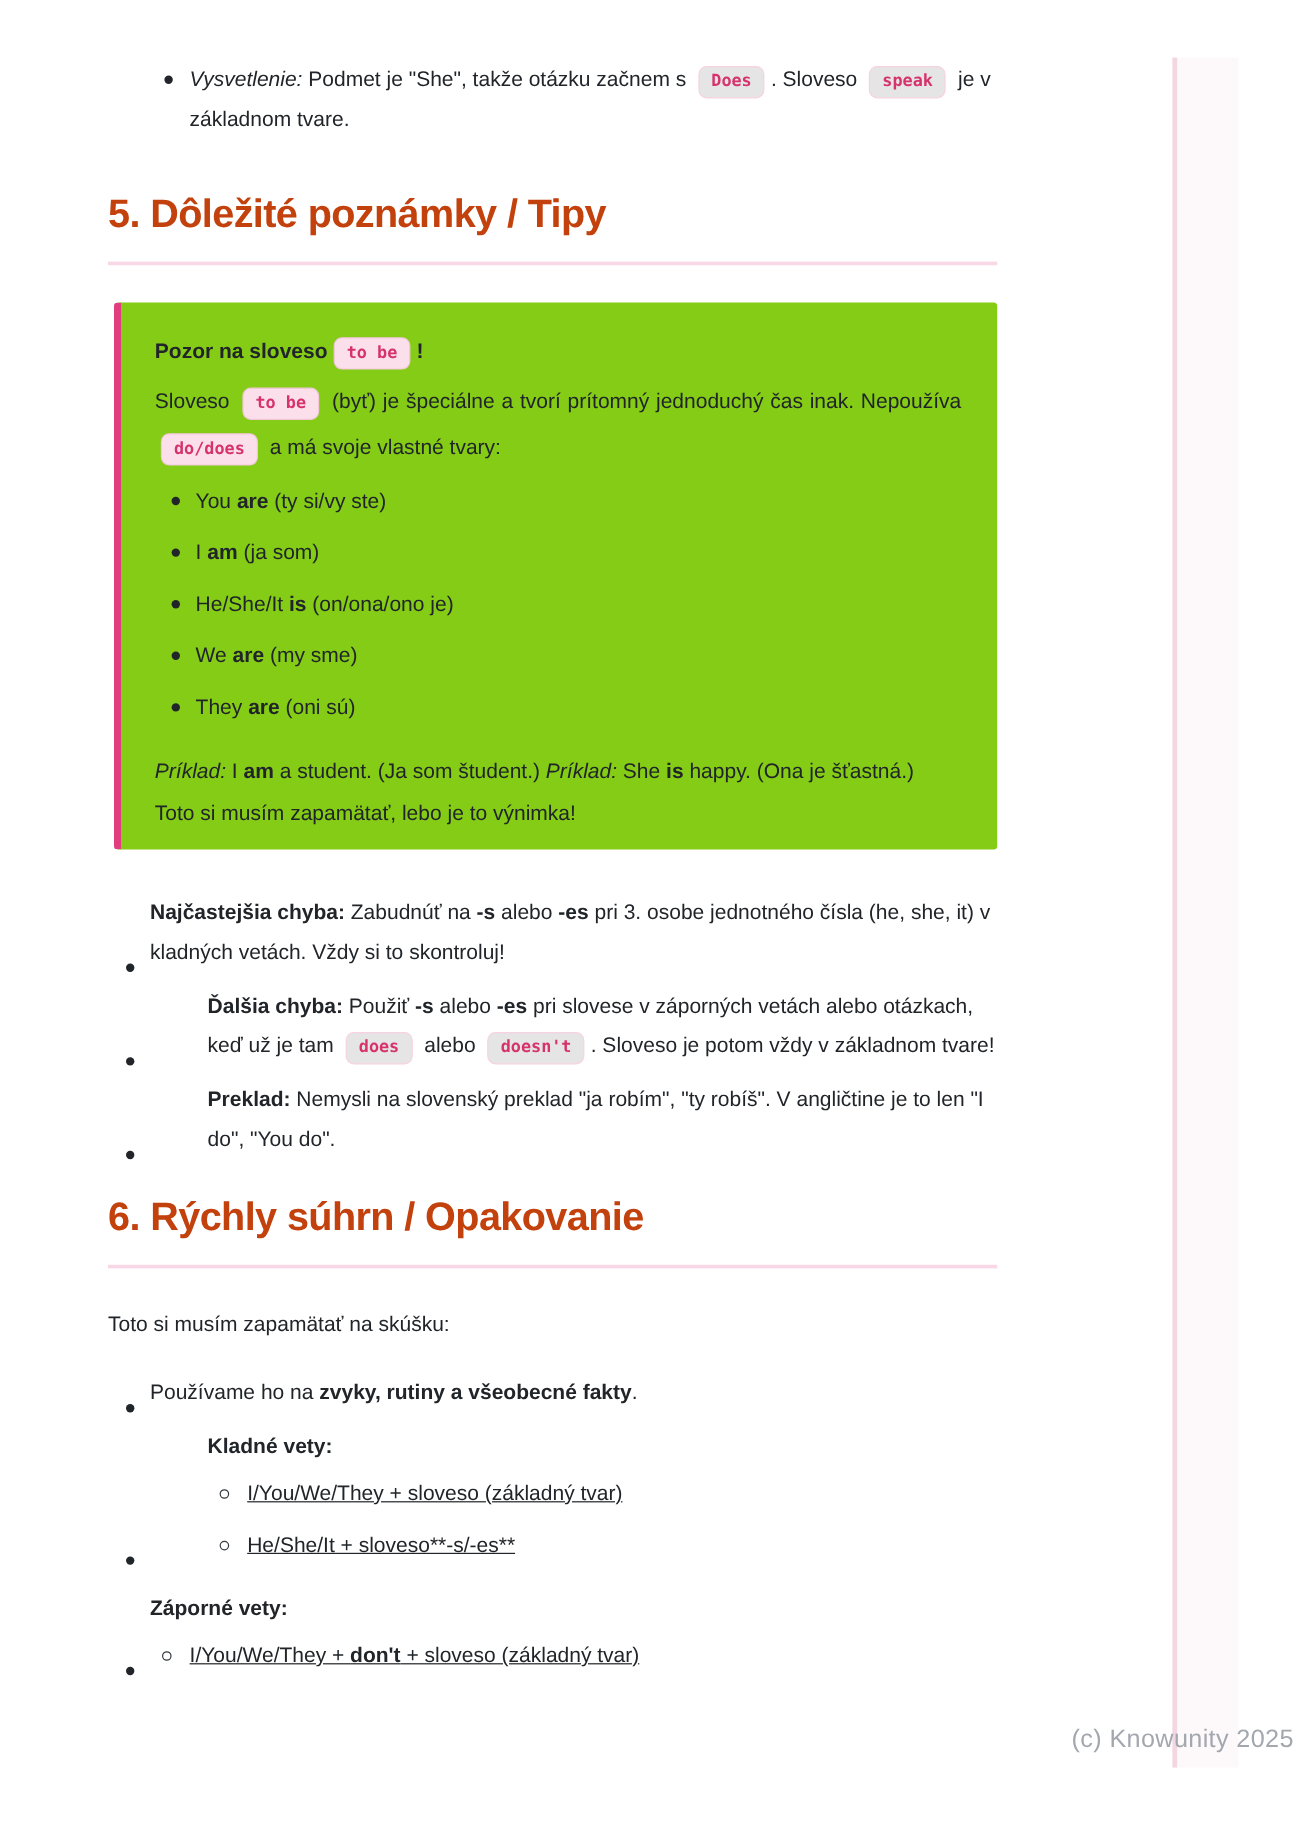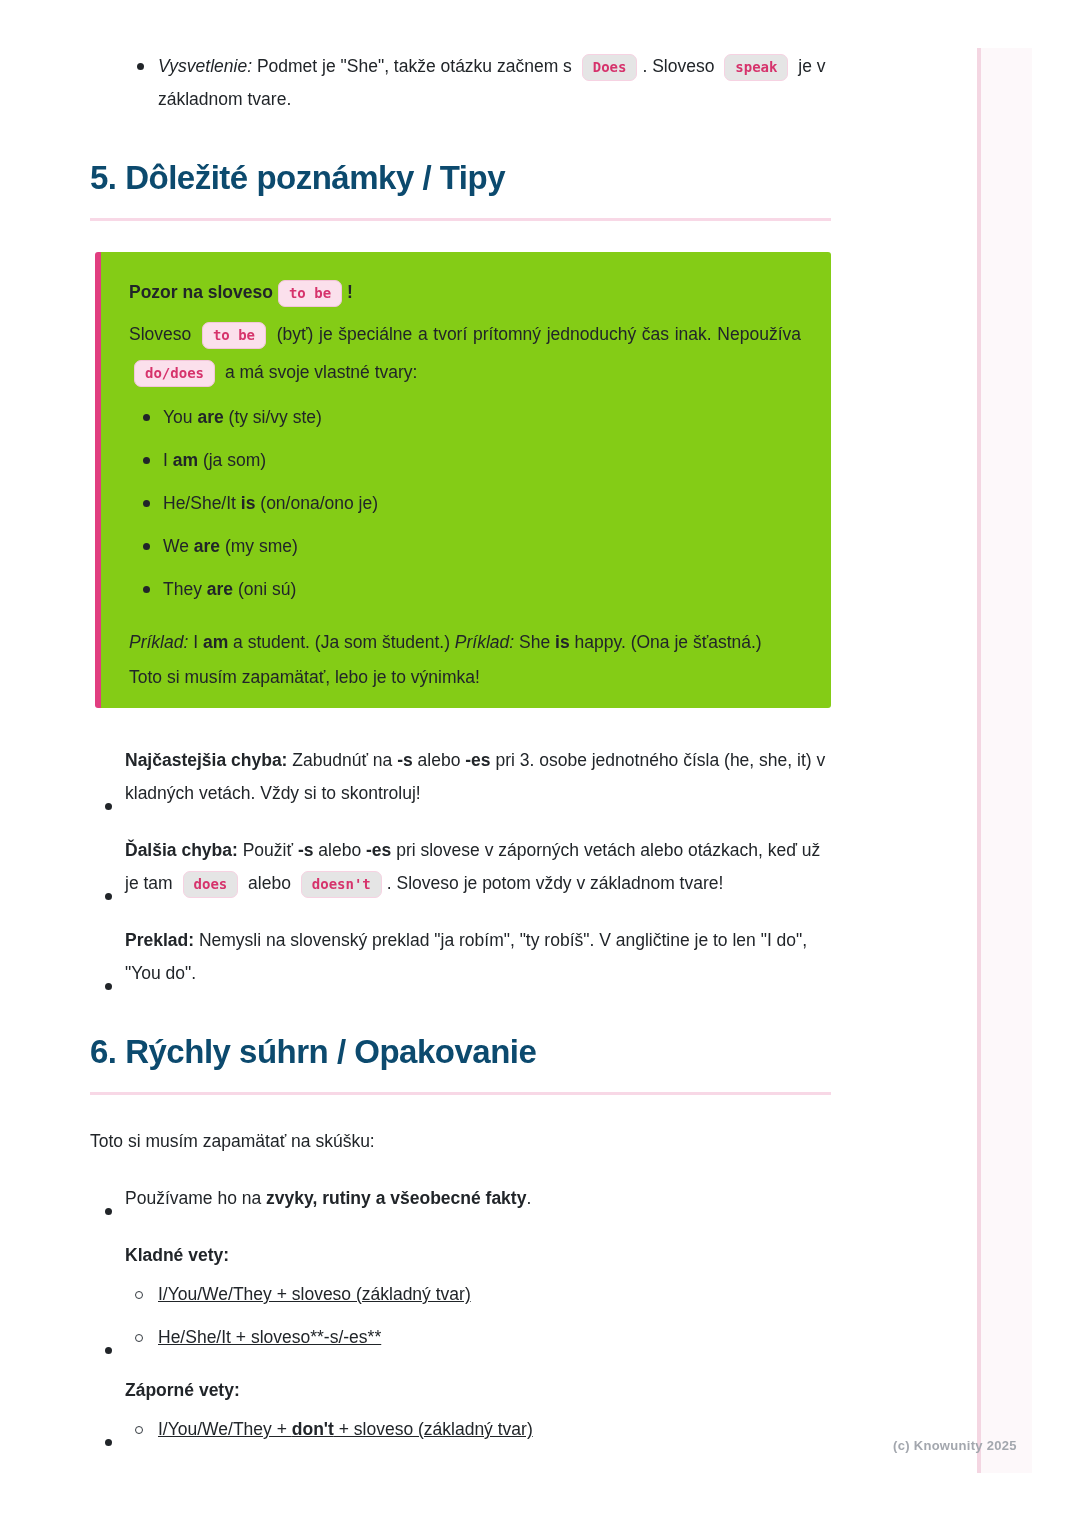--- a/index.html
+++ b/index.html
@@ -39,24 +39,24 @@
     color:#d6336c; background:#e5e5e5;
     border:1px solid #f6d2e2; border-radius:7px;
     padding:3px 10px 4px; margin:0 5px;
     white-space:nowrap; vertical-align:baseline;
   }
   .callout .chip { background:#fbe0ec; border-color:#f3c6da; }
 
   
   .h2 {
     font-size:33px; font-weight:700; line-height:40px;
-    color:#0c4a6e; letter-spacing:-0.5px; margin:0;
+    color:#c2410c; letter-spacing:-0.5px; margin:0;
   }
   .h2-5 { margin-top:42px; }
-  .h2-6 { margin-top:42px; }
+  .h2-6 { margin-top:28px; }
   .rule { height:3px; background:#f8d8e6; border:none; margin:20px 0 0 0; }
 
   
   .callout {
     margin-top:31px; margin-left:5px;
     background:#84cc16;
     border-left:6px solid #e13e80;
     border-radius:3px;
     padding:24px 30px 14px 28px;
   }
@@ -64,28 +64,28 @@
   .callout .just { text-align:justify; line-height:38px; margin:6px 0 0 0; }
   .callout-list { margin-top:2px; }
   .callout-li { padding-left:14px; margin-top:10px; }
   .callout-li .li-marker { width:20px; }
   .ex { line-height:37px; margin:18px 0 0 0; }
   .note-line { line-height:33px; }
 
   .mistakes { margin-top:36px; }
   .mt6  { margin-top:6px; }
   .mt10 { margin-top:10px; }
-  .mt12 { margin-top:24px; }
+  .mt12 { margin-top:12px;gap:48px; }
   .mt20 { margin-top:20px; }
   .summary-intro { margin:30px 0 0 0; line-height:33px; }
   .summary-list { margin-top:24px; }
 
   .footer {
     position:absolute; top:1438px; left:893px; z-index:3;
-    font-size:13px; color:#a3a7ae; letter-spacing:0.3px; white-space:nowrap;font-weight:bold;
+    font-size:21px; color:#a3a7ae; letter-spacing:0.3px; white-space:nowrap;
   }
 
   
   .edge-tint { position:absolute; left:981px; top:48px; width:51px; height:1425px; background:#fdf8fa; z-index:0; }
   .edge-line { position:absolute; left:977px; top:48px; width:4px;  height:1425px; background:#f4d6e2; z-index:1; }
 </style>
 </head>
 <body>
 
 <div class="edge-tint"></div>

